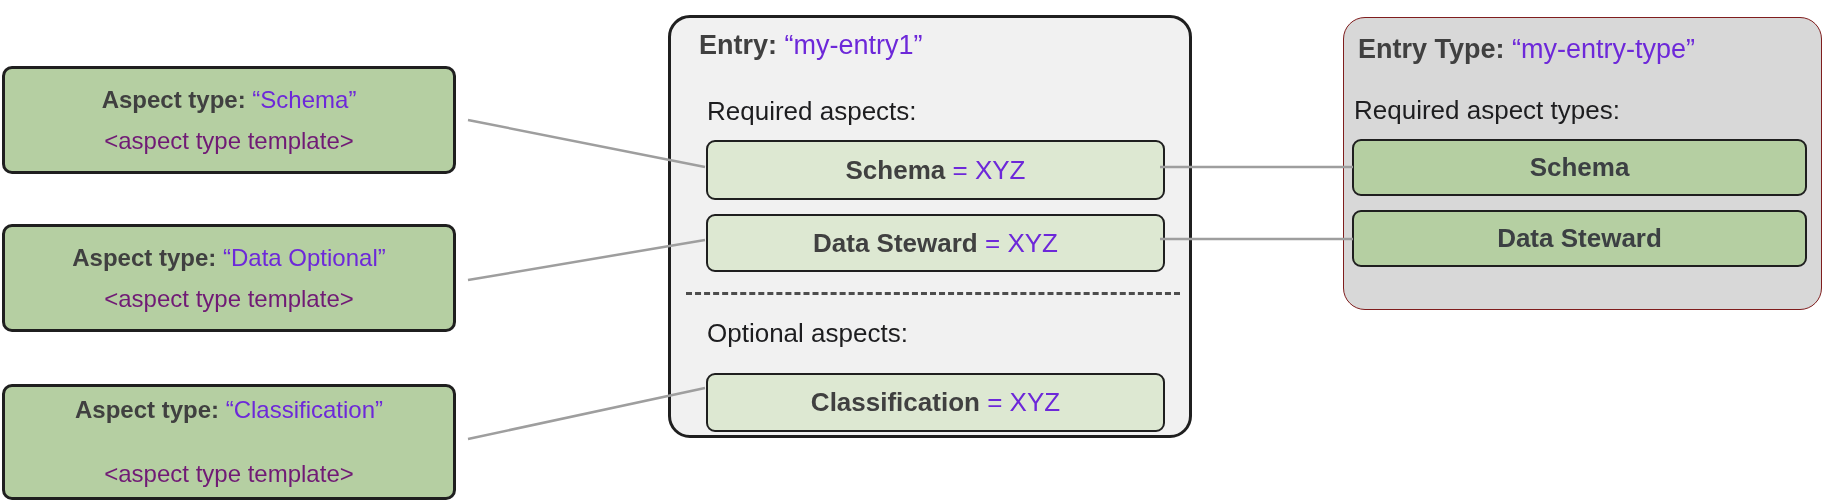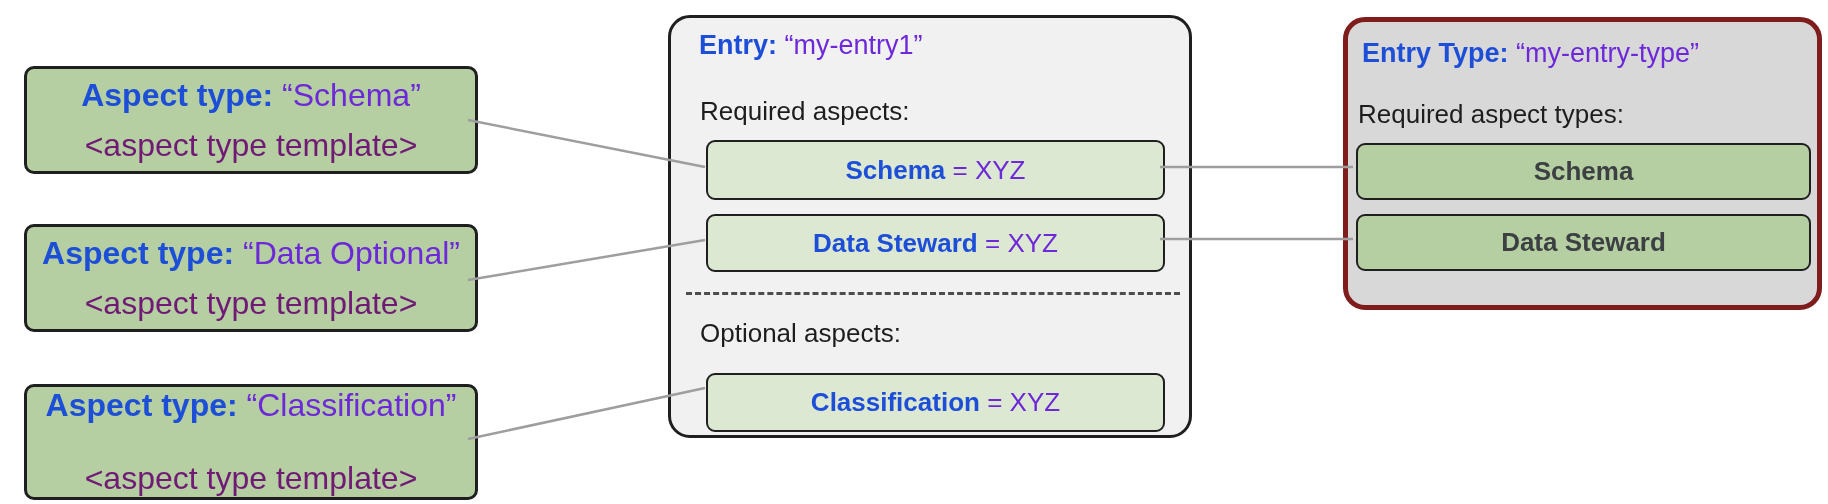--- a/index.html
+++ b/index.html
@@ -9,40 +9,40 @@
     height: 504px;
     background: #ffffff;
     font-family: "Liberation Sans", sans-serif;
     color: #3c4043;
     overflow: hidden;
   }
 
   
   .aspect-box {
     position: absolute;
-    left: 24px;
+    left: 2px;
     width: 454px;
     height: 108px;
     box-sizing: border-box;
     background: #b5cfa2;
     border: 3px solid #1f1f1f;
     border-radius: 10px;
     display: flex;
     flex-direction: column;
     align-items: center;
     justify-content: center;
     gap: 13px;
-    font-size: 32px;
+    font-size: 24px;
     line-height: 1.15;
   }
   .aspect-box.b1 { top: 66px; }
   .aspect-box.b2 { top: 224px; }
   .aspect-box.b3 { top: 384px; height: 116px; gap: 36px; }
 
-  .bold  { font-weight: bold; color: #1d4ed8; text-align: center; }
+  .bold  { font-weight: bold; color: #404040; text-align: center; }
   .quote { font-weight: normal; color: #6d28d9; }
   .tmpl  { font-weight: normal; color: #701a75; }
 
   
   .entry-box {
     position: absolute;
     left: 668px;
     top: 15px;
     width: 524px;
     height: 423px;
@@ -52,21 +52,21 @@
     border-radius: 22px;
   }
   .entry-title {
     position: absolute;
     left: 28px;
     top: 12px;
     font-size: 27px;
   }
   .section-label {
     position: absolute;
-    left: 29px;
+    left: 36px;
     font-size: 26px;
     color: #1d1d1f;
   }
   .lbl-required { top: 78px; }
   .lbl-optional { top: 300px; }
 
   .aspect-row {
     position: absolute;
     left: 35px;
     width: 459px;
@@ -94,21 +94,21 @@
 
   
   .entry-type-box {
     position: absolute;
     left: 1343px;
     top: 17px;
     width: 479px;
     height: 293px;
     box-sizing: border-box;
     background: #d8d8d8;
-    border: 5px solid #7f1d1d;
+    border: 1px solid #7f1d1d;
     border-radius: 22px;
   }
   .entry-type-title {
     position: absolute;
     left: 14px;
     top: 16px;
     font-size: 27px;
   }
   .lbl-required-types { left: 10px; top: 77px; }
 

